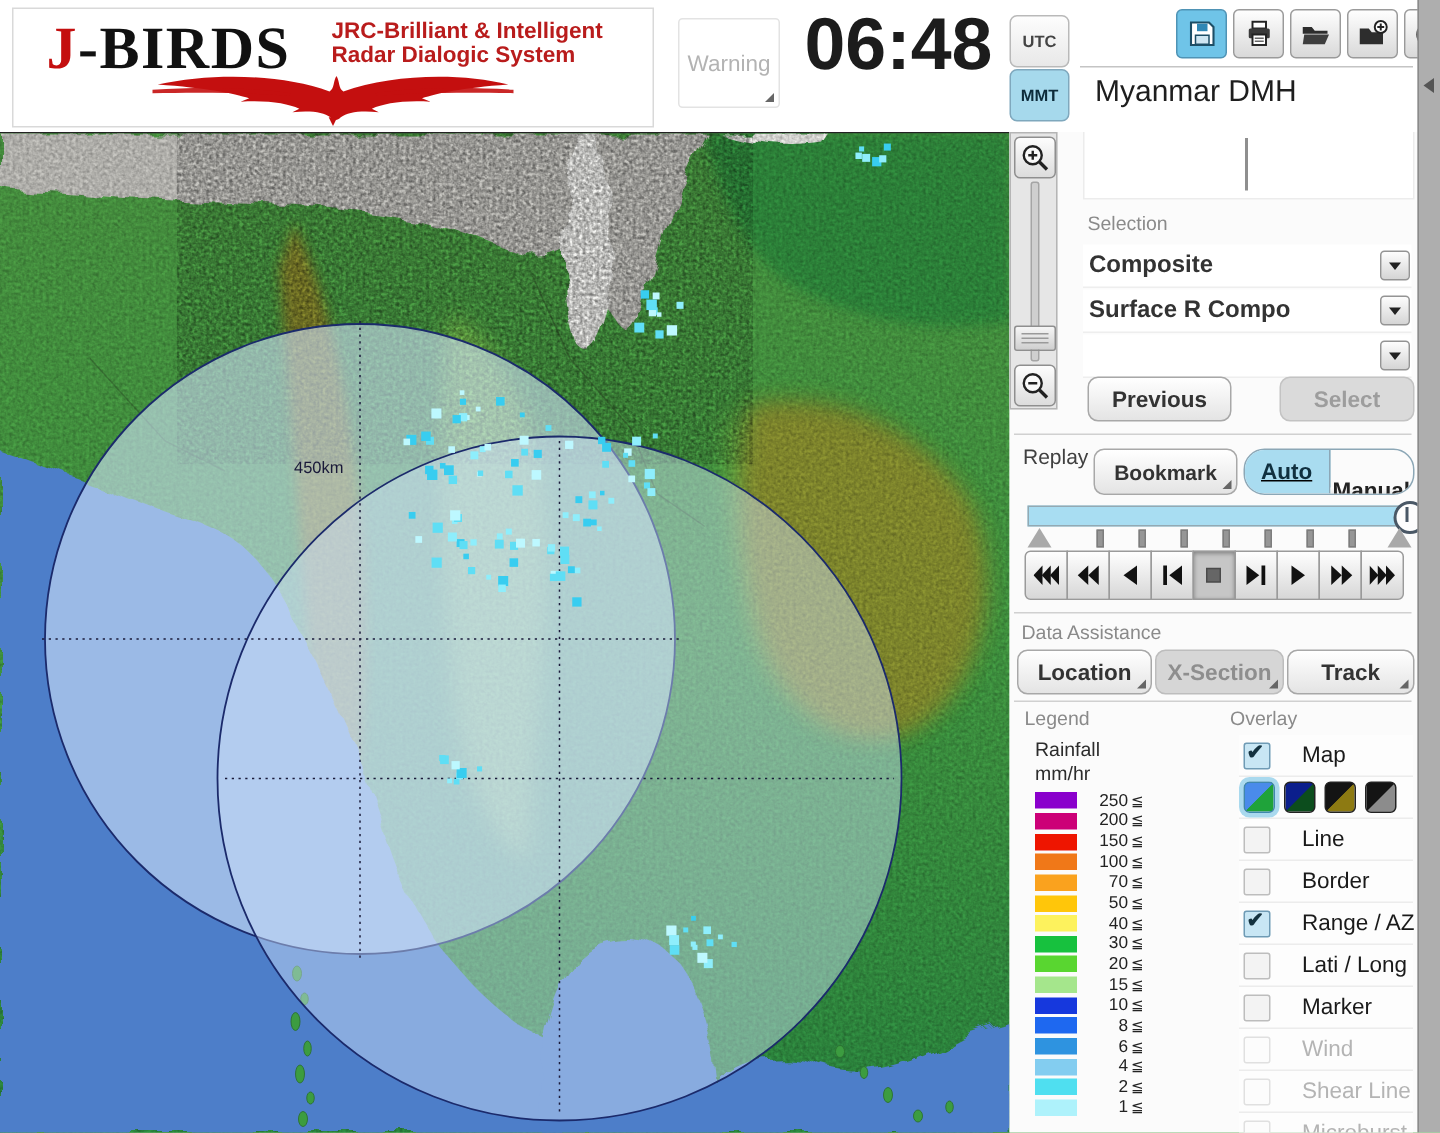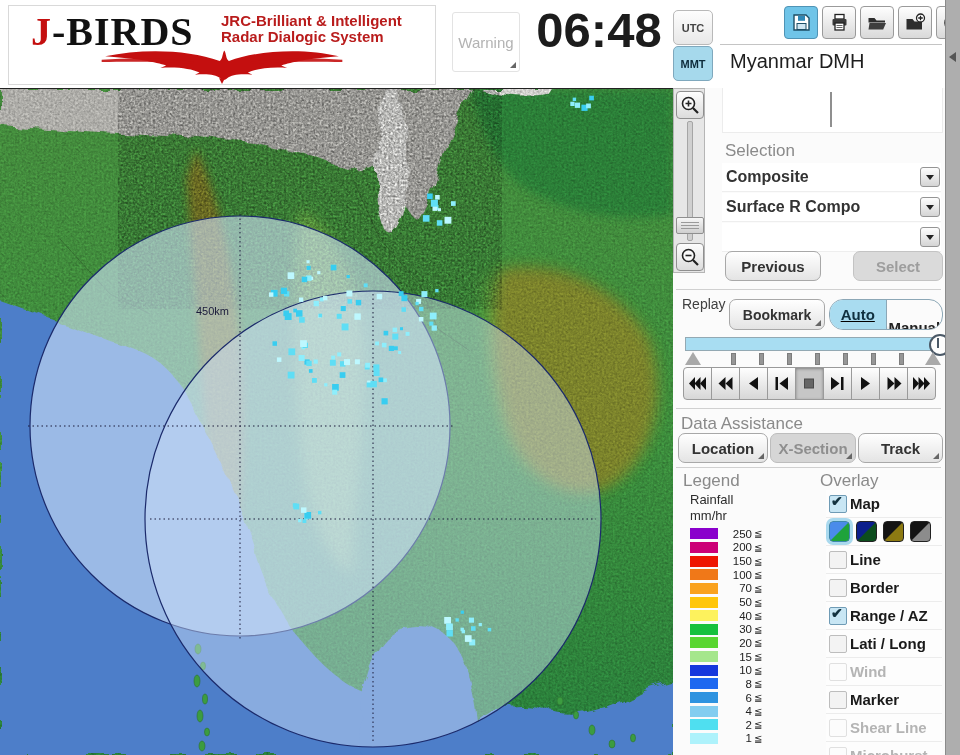--- a/index.html
+++ b/index.html
@@ -40,21 +40,21 @@
   
   #zoomcol{left:673px;top:88px;width:32px;height:185px;background:#e6e6e6;border:1px solid #b5b5b5;box-sizing:border-box;z-index:5;}
   .zoom-btn{position:absolute;left:2px;width:26px;height:26px;border:1px solid #8f8f8f;border-radius:4px;background:linear-gradient(#fdfdfd,#dcdcdc);display:flex;align-items:center;justify-content:center;}
   #zoom-in{top:2px;} #zoom-out{top:154px;}
   #zoom-track{position:absolute;left:13px;top:32px;width:4px;height:118px;background:#cfcfcf;border:1px solid #a5a5a5;border-radius:2px;}
   #zoom-thumb{position:absolute;left:2px;top:128px;width:26px;height:15px;border:1px solid #8f8f8f;border-radius:2px;background:linear-gradient(#f6f6f6,#cfcfcf);}
   #zoom-thumb:before{content:"";position:absolute;left:4px;right:4px;top:4px;height:1px;background:#9a9a9a;box-shadow:0 3px 0 #9a9a9a,0 6px 0 #9a9a9a;}
 
   
   #panel{left:673px;top:88px;width:272px;height:667px;background:#fbfbfb;}
-  .sect-label{color:#8a8a8a;font-size:17px;}
+  .sect-label{color:#8a8a8a;font-size:13px;}
   #input-box{left:722px;top:86px;width:219px;height:45px;background:#fff;border:1px solid #ececec;}
   #input-caret{position:absolute;left:107px;top:5px;width:2px;height:35px;background:#8f8f8f;}
   #lbl-selection{left:725px;top:141px;}
   .dd{left:722px;width:219px;height:28px;background:#fff;border-bottom:1px solid #eee;display:flex;align-items:center;}
   .dd-text{flex:1;padding-left:4px;font-size:16px;font-weight:600;color:#333;white-space:nowrap;}
   .dd-btn{width:18px;height:18px;margin-right:1px;border:1px solid #949494;border-radius:3px;background:linear-gradient(#fdfdfd,#d5d5d5);display:flex;align-items:center;justify-content:center;}
   .dd-btn:before{content:"";width:0;height:0;border-left:4px solid transparent;border-right:4px solid transparent;border-top:5px solid #222;}
   #dd1{top:163px;} #dd2{top:193px;} #dd3{top:223px;}
   .pbtn{height:28px;border:1px solid #a8a8a8;border-radius:7px;background:linear-gradient(#ffffff,#e4e4e4);
         font-size:15px;font-weight:600;color:#333;display:flex;align-items:center;justify-content:center;}
@@ -99,21 +99,21 @@
 
   
   #lbl-overlay{left:820px;top:471px;}
   #overlay-rows{left:826px;top:490px;width:116px;}
   .ov-row{height:27px;display:flex;align-items:center;border-top:1px solid #ececec;background:#fdfdfd;}
   .ov-row:first-child{border-top:none;}
   .cb{width:16px;height:16px;border:1px solid #bdbdbd;border-radius:2px;background:#f3f3f3;margin-left:3px;position:relative;flex:0 0 auto;}
   .cb.checked{background:#c8e6f4;border-color:#6f9bb5;}
   .cb.checked:before{content:"\2714";position:absolute;left:1px;top:-3px;font-size:14px;font-weight:bold;color:#14323f;}
   .cb.disabled{background:#fcfcfc;border-color:#e0e0e0;}
-  .ov-label{margin-left:3px;font-size:15px;font-weight:bold;color:#1a1a1a;white-space:nowrap;}
+  .ov-label{margin-left:21px;font-size:15px;font-weight:normal;color:#1a1a1a;white-space:nowrap;}
   .ov-label.disabled{color:#b4b4b4;}
   .style-sw{width:21px;height:21px;border:1px solid #222;border-radius:4px;margin-left:6px;flex:0 0 auto;box-sizing:border-box;}
   .style-sw.selected{box-shadow:0 0 0 3px #a9d9ee;border-color:#3f87ad;margin-left:3px;}
 </style>
 </head>
 <body>
 
 <div id="map" class="abs">
 <svg width="673" height="667" viewBox="0 0 673 667" xmlns="http://www.w3.org/2000/svg">
   <defs>
@@ -571,26 +571,26 @@
     </div>
     <div class="ov-row">
       <span class="cb checked"></span>
       <span class="ov-label">Range / AZ</span>
     </div>
     <div class="ov-row">
       <span class="cb"></span>
       <span class="ov-label">Lati / Long</span>
     </div>
     <div class="ov-row">
+      <span class="cb"></span>
+      <span class="ov-label">Marker</span>
+    </div>
+    <div class="ov-row">
       <span class="cb disabled"></span>
       <span class="ov-label disabled">Wind</span>
-    </div>
-    <div class="ov-row">
-      <span class="cb"></span>
-      <span class="ov-label">Marker</span>
     </div>
     <div class="ov-row">
       <span class="cb disabled"></span>
       <span class="ov-label disabled">Shear Line</span>
     </div>
     <div class="ov-row">
       <span class="cb disabled"></span>
       <span class="ov-label disabled">Microburst</span>
     </div>
   </div>

